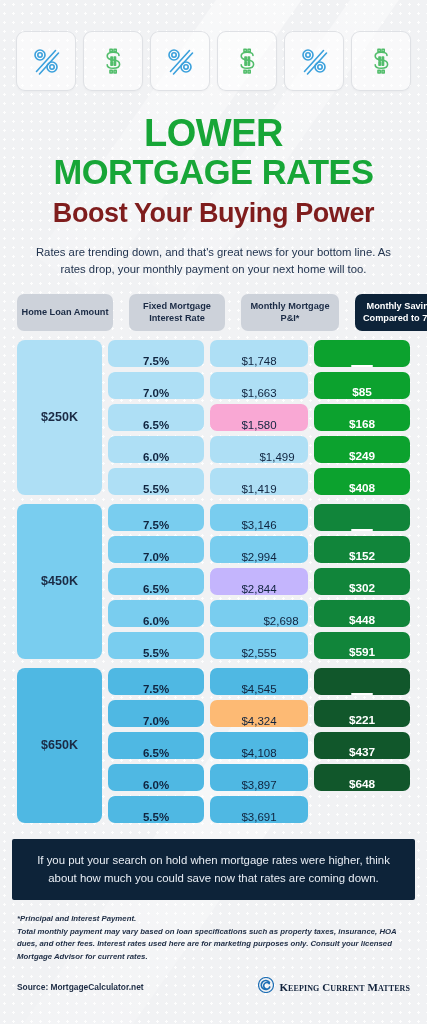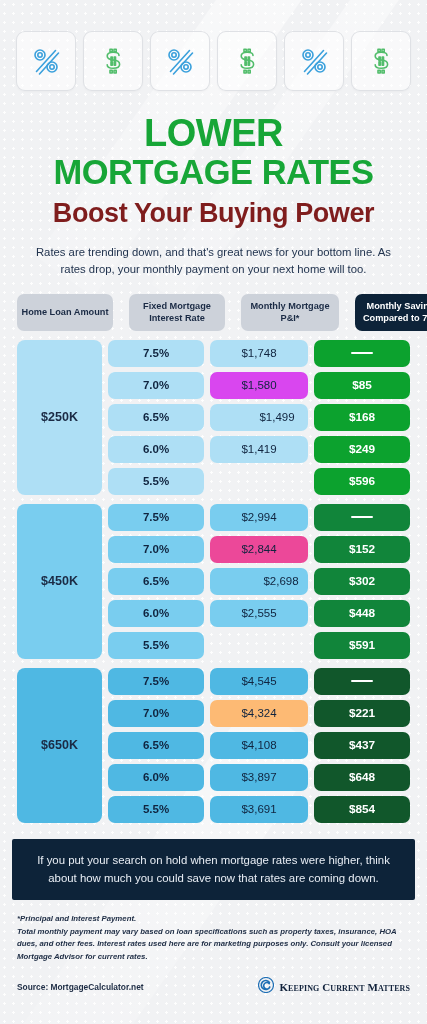--- a/index.html
+++ b/index.html
@@ -147,21 +147,21 @@
   }
   .stack {
     display: flex;
     flex-direction: column;
     gap: 5px;
   }
   .cell {
     height: 27px;
     border-radius: 7px;
     display: flex;
-    align-items: center;
+    align-items: flex-end;
     justify-content: center;
     font-size: 11.5px;
     box-sizing: border-box;
   }
   .cell.rate { width: 96px; font-weight: 700; color: #10243f; }
   .cell.pi   { width: 98px; font-weight: 500; color: #10243f; }
   .cell.sav  { width: 96px; font-weight: 700; color: #ffffff; font-size: 11.8px; }
   .dash {
     display: inline-block;
     width: 22px;
@@ -365,21 +365,24 @@
                 <span>6.0%</span>
               </div>
               <div class="cell rate" style="background: rgb(174, 223, 245);">
                 <span>5.5%</span>
               </div>
             </div>
             <div class="stack">
               <div class="cell pi" style="background: rgb(174, 223, 245);">
                 <span>$1,748</span>
               </div>
-              <div class="cell pi" style="background: #d946ef;">
+              <div class="cell pi" style="background: rgb(174, 223, 245);">
+                <span>$1,663</span>
+              </div>
+              <div class="cell pi" style="background: #f9a8d4;">
                 <span>$1,580</span>
               </div>
               <div class="cell pi" style="background: rgb(174, 223, 245); padding-left: 36px;">
                 <span>$1,499</span>
               </div>
               <div class="cell pi" style="background: rgb(174, 223, 245);">
                 <span>$1,419</span>
               </div>
             </div>
             <div class="stack">
@@ -389,21 +392,21 @@
               <div class="cell sav" style="background: rgb(12, 162, 46);">
                 <span>$85</span>
               </div>
               <div class="cell sav" style="background: rgb(12, 162, 46);">
                 <span>$168</span>
               </div>
               <div class="cell sav" style="background: rgb(12, 162, 46);">
                 <span>$249</span>
               </div>
               <div class="cell sav" style="background: rgb(12, 162, 46);">
-                <span>$596</span>
+                <span>$408</span>
               </div>
             </div>
           </div>
         </div>
         <div class="block">
           <div class="block-body">
             <div class="amount-cell" style="background: rgb(121, 205, 239);">
               <span>$450K</span>
             </div>
             <div class="stack">
@@ -418,23 +421,26 @@
               </div>
               <div class="cell rate" style="background: rgb(121, 205, 239);">
                 <span>6.0%</span>
               </div>
               <div class="cell rate" style="background: rgb(121, 205, 239);">
                 <span>5.5%</span>
               </div>
             </div>
             <div class="stack">
               <div class="cell pi" style="background: rgb(121, 205, 239);">
+                <span>$3,146</span>
+              </div>
+              <div class="cell pi" style="background: rgb(121, 205, 239);">
                 <span>$2,994</span>
               </div>
-              <div class="cell pi" style="background: #ec4899;">
+              <div class="cell pi" style="background: #c4b5fd;">
                 <span>$2,844</span>
               </div>
               <div class="cell pi" style="background: rgb(121, 205, 239); padding-left: 44px;">
                 <span>$2,698</span>
               </div>
               <div class="cell pi" style="background: rgb(121, 205, 239);">
                 <span>$2,555</span>
               </div>
             </div>
             <div class="stack">
@@ -501,23 +507,20 @@
               </div>
               <div class="cell sav" style="background: rgb(17, 87, 43);">
                 <span>$221</span>
               </div>
               <div class="cell sav" style="background: rgb(17, 87, 43);">
                 <span>$437</span>
               </div>
               <div class="cell sav" style="background: rgb(17, 87, 43);">
                 <span>$648</span>
               </div>
-              <div class="cell sav" style="background: rgb(17, 87, 43);">
-                <span>$854</span>
-              </div>
             </div>
           </div>
         </div>
       </div>
   </div>
 
   <div class="callout">If you put your search on hold when mortgage rates were higher, think about how much you could save now that rates are coming down.</div>
 
   <div class="footer">
     <p class="footnote">*Principal and Interest Payment.</p>

